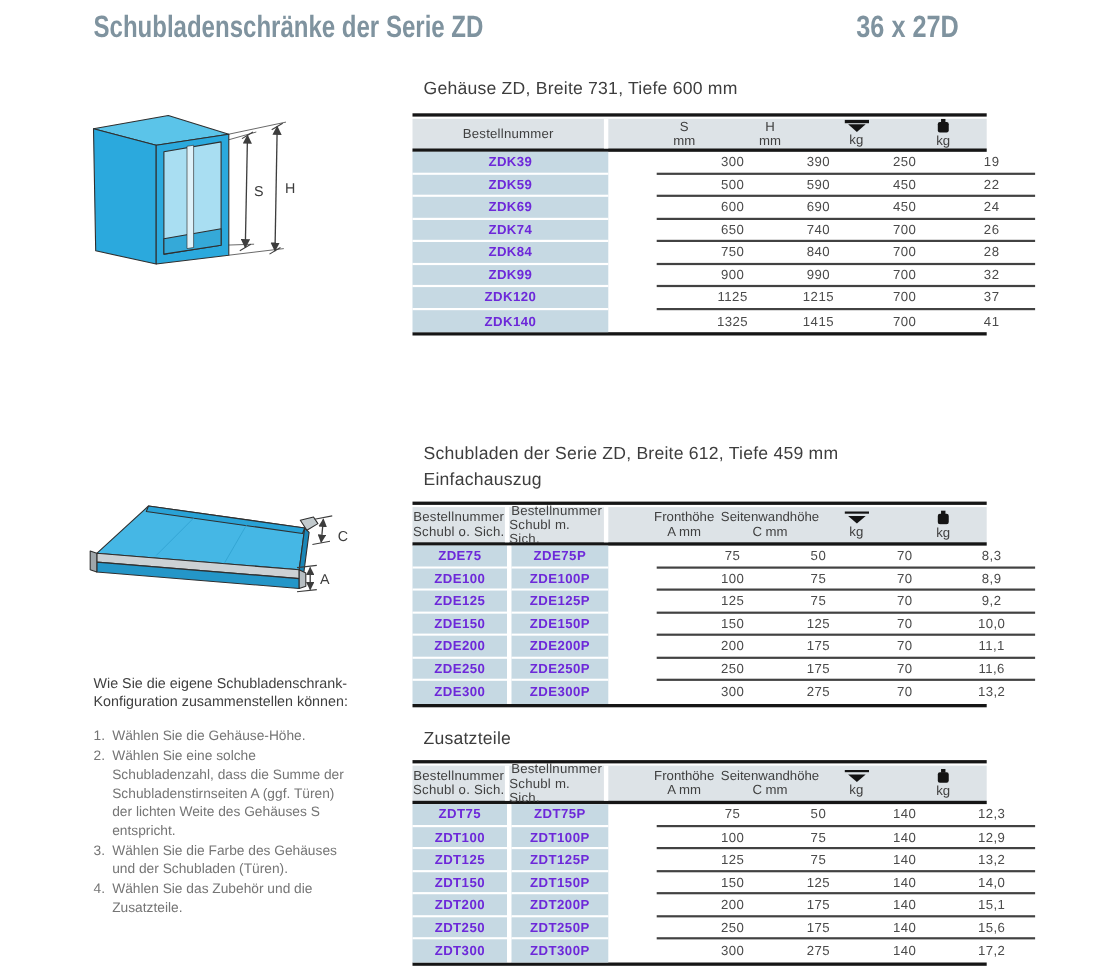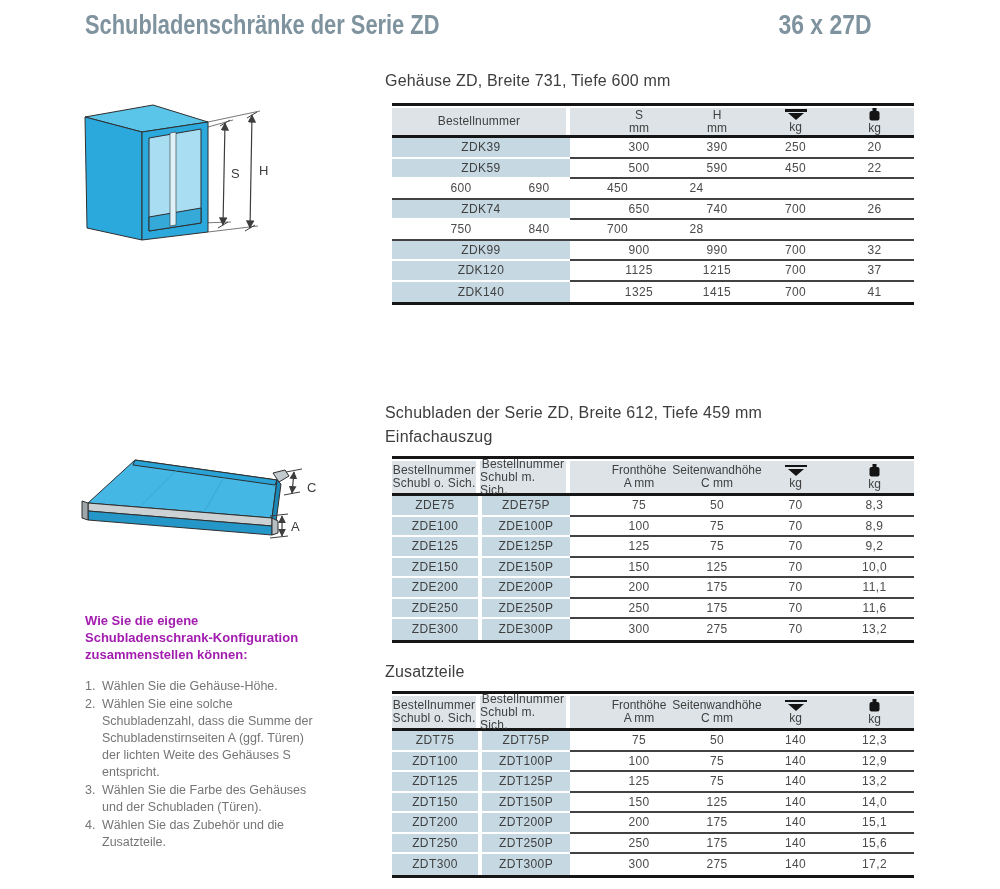--- a/index.html
+++ b/index.html
@@ -10,63 +10,63 @@
   
   .page-title { position:absolute; left:85px; top:9px; font-size:28px; font-weight:bold;
     color:#7f939f; white-space:nowrap; transform:scaleX(0.78); transform-origin:0 0; letter-spacing:0; }
   .page-code { position:absolute; right:80px; top:9px; font-size:28px; font-weight:bold;
     color:#7f939f; white-space:nowrap; transform:scaleX(0.82); transform-origin:100% 0; }
 
   
   .sec-title { position:absolute; left:385px; font-size:16px; color:#3d3d3d; letter-spacing:0.2px; }
 
   
-  .tbl { position:absolute; left:392px; width:522px; border-top:3px solid #161616;
+  .tbl { position:absolute; left:375px; width:522px; border-top:3px solid #161616;
     border-bottom:3px solid #161616; background:#fff; }
   .thead { display:flex; background:#dde3e7; border-bottom:3px solid #161616; margin-top:2px; }
   .t1 .thead { height:30px; }
   .t23 .thead { height:35px; }
   .hc { display:flex; flex-direction:column; align-items:center; justify-content:center;
     font-size:12px; line-height:13px; color:#3f3f3f; letter-spacing:0.2px; }
   .hgap { width:4px; background:#fff; flex:none; }
   .hnums { flex:1; display:flex; }
   .hn { display:flex; flex-direction:column; align-items:center; justify-content:center;
     font-size:12px; line-height:13px; color:#3f3f3f; }
   .hsp { width:30px; flex:none; }
   .hn { width:78px; }
   .hnums .hn:nth-child(4), .hnums .hn:nth-child(5) { width:79px; }
   .t1 .hc.c-best { width:178px; }
   .t23 .hc.c-b1 { width:86px; }
   .t23 .hc.c-b2 { width:88px; }
 
   .row { display:flex; height:20.5px; }
   .bcell { background:#c6d9e3; border-bottom:2px solid #fff; display:flex; align-items:center;
-    justify-content:center; font-size:12px; color:#404040; letter-spacing:0.4px; flex:none; }
+    justify-content:center; font-size:12px; color:#6d28d9; letter-spacing:0.4px; flex:none;font-weight:bold; }
   .t1 .bcell { width:178px; }
   .t23 .bcell.b1 { width:86px; }
   .t23 .bcell.b2 { width:88px; }
   .bgap { width:4px; background:#fff; flex:none; }
-  .nums { flex:1; display:flex; border-bottom:2px solid #424242; }
+  .nums { flex:1; display:flex; border-bottom:2px solid #424242;margin-left:44px; }
   .row:last-child .nums { border-bottom:none; }
   .row:last-child .bcell { border-bottom:none; }
   .sp { width:30px; flex:none; }
   .n { width:78px; display:flex; align-items:center; justify-content:center; font-size:12px;
     color:#4a4a4a; letter-spacing:0.4px; }
   .nums .n:nth-child(4), .nums .n:nth-child(5) { width:79px; }
 
   
   .load-ic { width:22px; height:11px; display:flex; flex-direction:column; align-items:center; margin-bottom:1px; }
   .load-ic .bar { width:22px; height:2.5px; background:#141414; }
   .load-ic .tri { width:0; height:0; border-left:8px solid transparent; border-right:8px solid transparent;
     border-top:7px solid #141414; margin-top:1.5px; }
   .wt-ic { margin-bottom:1px; }
 
   
   .config { position:absolute; left:85px; top:612px; width:240px; }
-  .config-head { font-size:13px; line-height:17px; font-weight:bold; color:#a21caf; margin-bottom:15px; }
+  .config-head { font-size:13px; line-height:17px; font-weight:normal; color:#404040; margin-bottom:15px; }
   .step { display:flex; font-size:12.5px; line-height:17px; color:#757575; margin-bottom:1px; }
   .step-num { width:17px; flex:none; }
   .step-text { flex:1; }
 
   
   .ill { position:absolute; }
   .ill-cabinet { left:80px; top:95px; }
   .ill-drawer { left:76px; top:444px; }
   svg text { font-family:"Liberation Sans", sans-serif; font-size:13px; fill:#3d3d3d; }
 </style>
@@ -206,36 +206,37 @@
     </div>
     <div class="tbody">
 
         <div class="row">
           <div class="bcell">ZDK39</div>
           <div class="nums">
             <div class="sp"></div>
             <div class="n">300</div>
             <div class="n">390</div>
             <div class="n">250</div>
-            <div class="n">20</div>
+            <div class="n">19</div>
           </div>
         </div>
 
         <div class="row">
           <div class="bcell">ZDK59</div>
           <div class="nums">
             <div class="sp"></div>
             <div class="n">500</div>
             <div class="n">590</div>
             <div class="n">450</div>
             <div class="n">22</div>
           </div>
         </div>
 
         <div class="row">
+          <div class="bcell">ZDK69</div>
           <div class="nums">
             <div class="sp"></div>
             <div class="n">600</div>
             <div class="n">690</div>
             <div class="n">450</div>
             <div class="n">24</div>
           </div>
         </div>
 
         <div class="row">
@@ -243,20 +244,21 @@
           <div class="nums">
             <div class="sp"></div>
             <div class="n">650</div>
             <div class="n">740</div>
             <div class="n">700</div>
             <div class="n">26</div>
           </div>
         </div>
 
         <div class="row">
+          <div class="bcell">ZDK84</div>
           <div class="nums">
             <div class="sp"></div>
             <div class="n">750</div>
             <div class="n">840</div>
             <div class="n">700</div>
             <div class="n">28</div>
           </div>
         </div>
 
         <div class="row">

